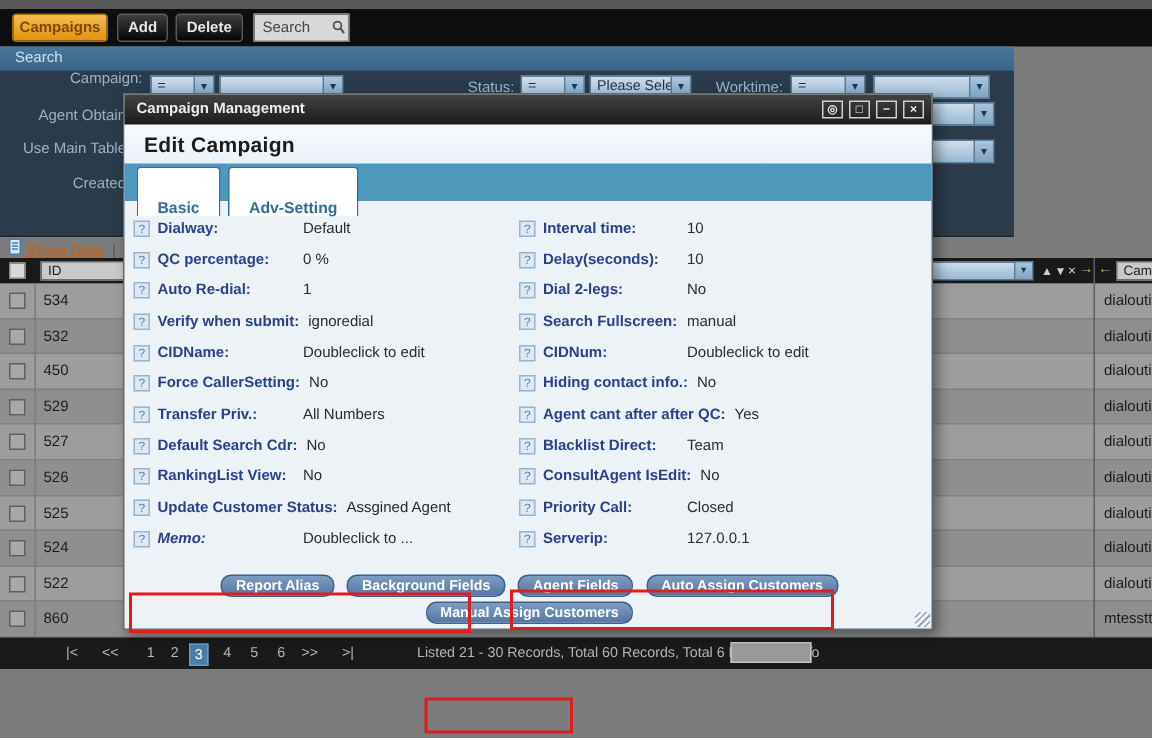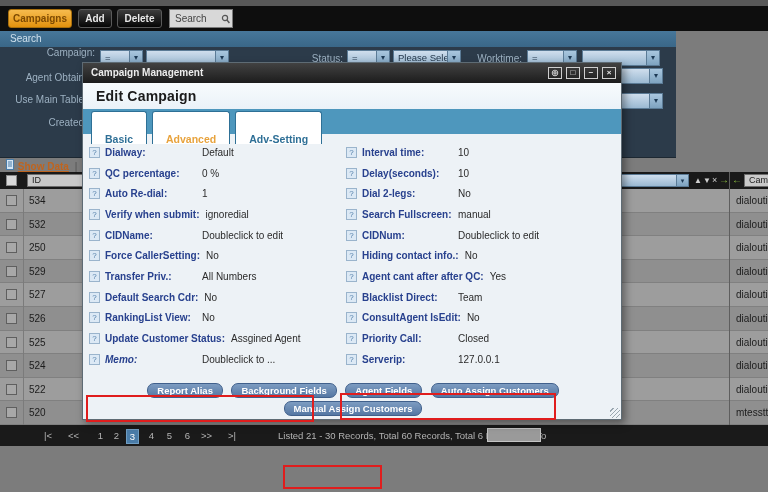--- a/index.html
+++ b/index.html
@@ -219,21 +219,21 @@
       <span class="row-id">534</span>
       <span class="row-cam">dialoutin</span>
     </div>
     <div class="grow even">
       <div class="row-cb"></div>
       <span class="row-id">532</span>
       <span class="row-cam">dialoutin</span>
     </div>
     <div class="grow odd">
       <div class="row-cb"></div>
-      <span class="row-id">250</span>
+      <span class="row-id">450</span>
       <span class="row-cam">dialoutin</span>
     </div>
     <div class="grow even">
       <div class="row-cb"></div>
       <span class="row-id">529</span>
       <span class="row-cam">dialoutin</span>
     </div>
     <div class="grow odd">
       <div class="row-cb"></div>
       <span class="row-id">527</span>
@@ -254,21 +254,21 @@
       <span class="row-id">524</span>
       <span class="row-cam">dialoutin</span>
     </div>
     <div class="grow odd">
       <div class="row-cb"></div>
       <span class="row-id">522</span>
       <span class="row-cam">dialoutin</span>
     </div>
     <div class="grow even">
       <div class="row-cb"></div>
-      <span class="row-id">520</span>
+      <span class="row-id">860</span>
       <span class="row-cam">mtessttt</span>
     </div>
   </div>
   <div class="vline-cb"></div>
   <div class="vline-col"></div>
 
   <div class="pager">
     <span class="pg" style="left:44px;">|&lt;</span>
     <span class="pg" style="left:68px;">&lt;&lt;</span>
     <span class="pg pg-num" style="left:94px;">1</span>
@@ -291,21 +291,20 @@
         <span class="win-btn">□</span>
         <span class="win-btn">−</span>
         <span class="win-btn">×</span>
       </span>
     </div>
     <div class="dlg-head">
       <h1>Edit Campaign</h1>
     </div>
     <div class="dlg-tabs">
       <div class="tab">Basic</div>
-      <div class="tab active">Advanced</div>
       <div class="tab">Adv-Setting</div>
     </div>
 
     <div class="dlg-body">
 
       <div class="fcol fcol-left">
         <div class="frow">
             <span class="help">?</span>
             <span class="flabel">Dialway:</span>
             <span class="fvalue">Default</span>

